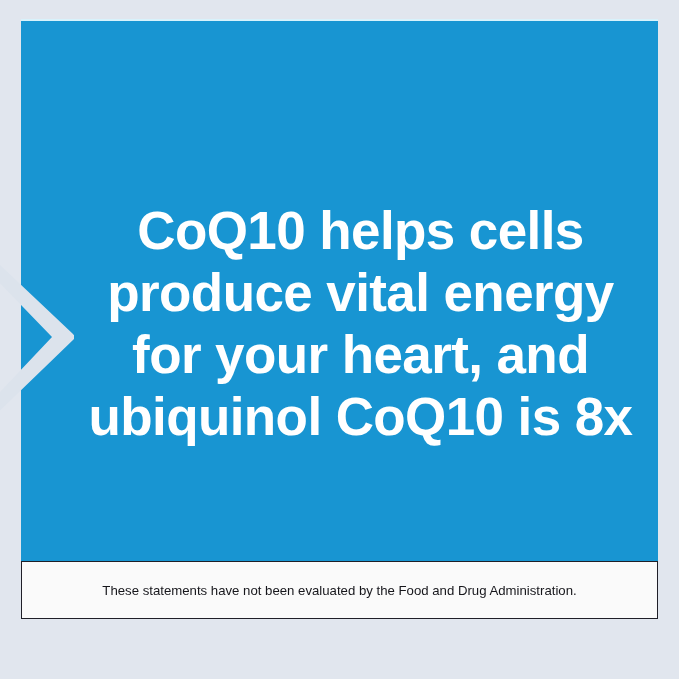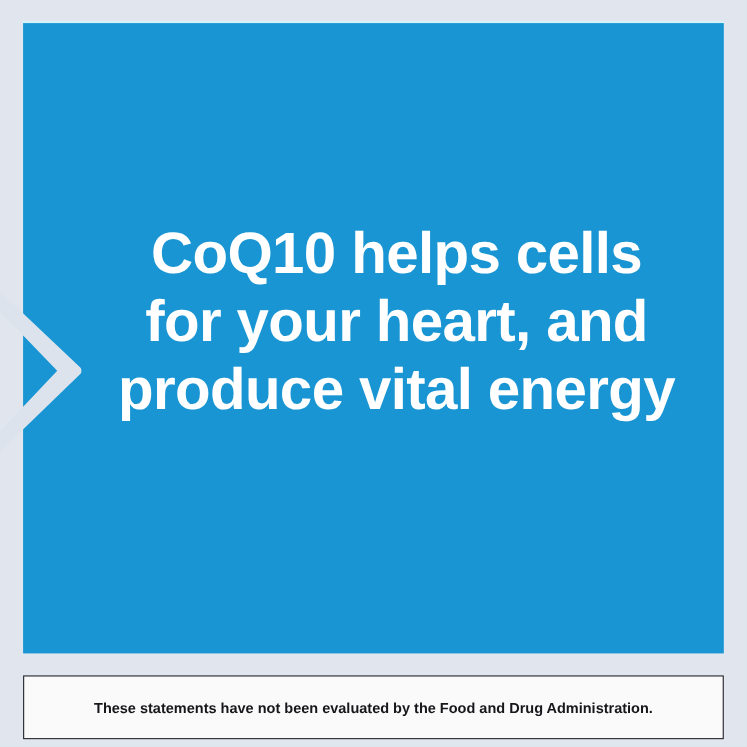--- a/index.html
+++ b/index.html
@@ -70,30 +70,29 @@
     margin-top: 11px;
   }
   #headline .hl-line {
     display: block;
   }
 
   
   #disclaimer-box {
     position: absolute;
     left: 21px;
-    top: 614px;
+    top: 561px;
     width: 637px;
     height: 58px;
     box-sizing: border-box;
     background: #fafafa;
     border: 1.5px solid #1f1f28;
     display: flex;
     align-items: center;
     justify-content: center;
-    font-weight: bold;
   }
   #disclaimer-box .disc-line {
     display: block;
     color: #16161b;
     font-family: "Liberation Sans", sans-serif;
     font-size: 13.2px;
     line-height: 21px;
     text-align: center;
     white-space: nowrap;
   }
@@ -102,22 +101,23 @@
 <body>
 
 <div id="stage">
 
   <div id="panel-top-highlight"></div>
 
   <div id="blue-panel">
 
     <div id="headline">
       <span class="hl-line">CoQ10 helps cells</span>
+      <span class="hl-line">produce vital energy</span>
       <span class="hl-line">for your heart, and</span>
-      <span class="hl-line">produce vital energy</span>
+      <span class="hl-line">ubiquinol CoQ10 is 8x</span>
     </div>
 
   </div>
 
   <div id="chevron">
     <svg width="96" height="180" viewBox="0 0 96 180" xmlns="http://www.w3.org/2000/svg" aria-hidden="true">
       <path d="M -10 2 L 4 0 L 95 86 Q 98 89 95 92 L 4 180 L -10 178 L 74 89 Z" fill="#dce3ec"></path>
     </svg>
   </div>
 

